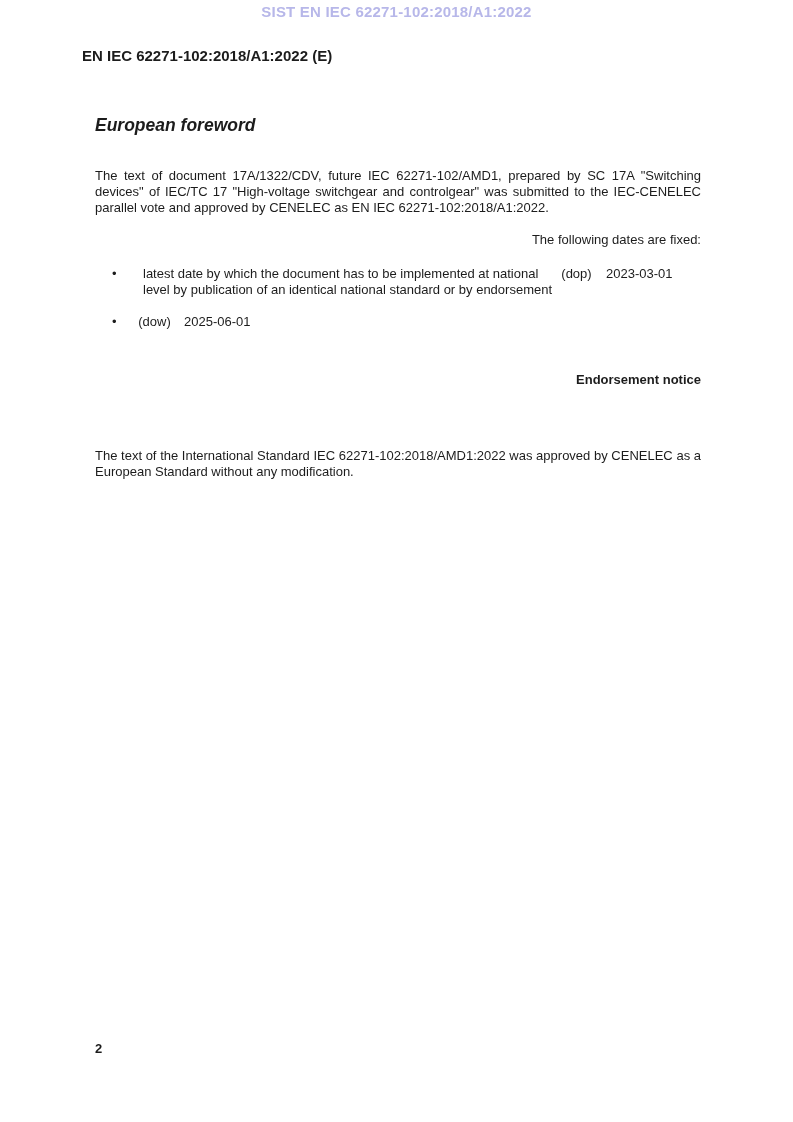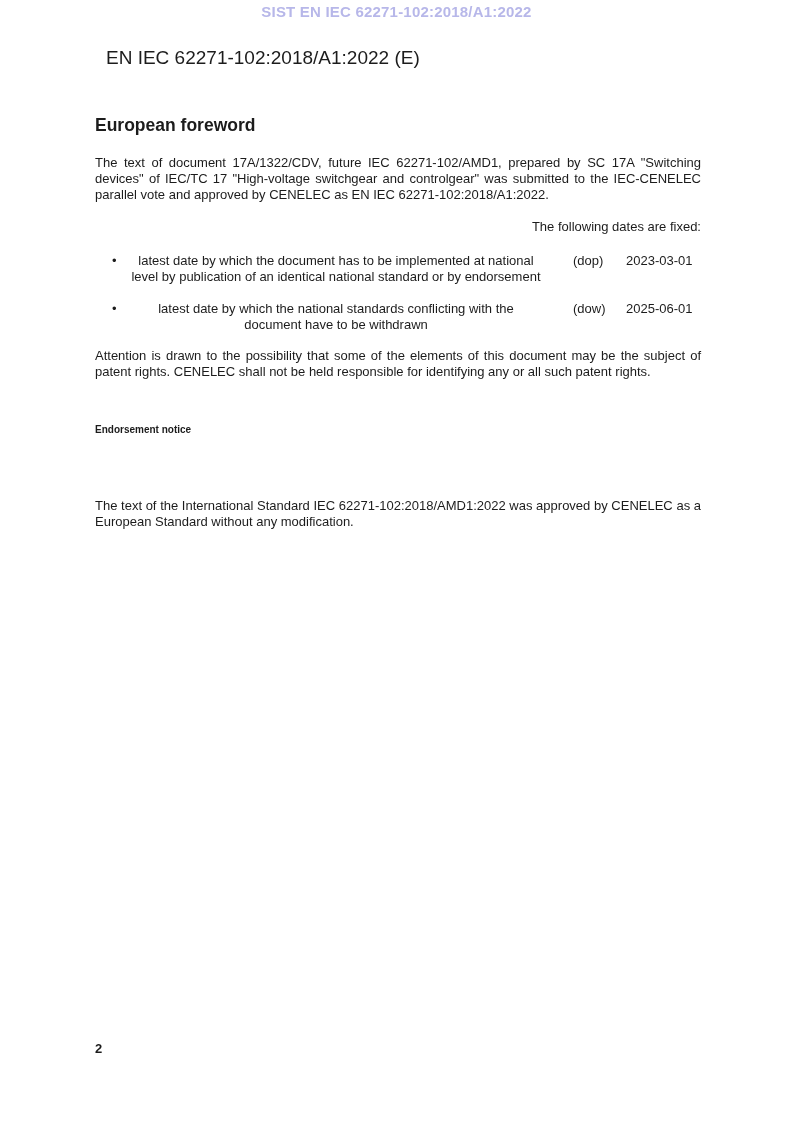--- a/index.html
+++ b/index.html
@@ -27,37 +27,38 @@
     width:100%;
     text-align:center;
     font-size:15px;
     font-weight:bold;
     color:var(--watermark-color);
     letter-spacing:0.2px;
   }
   .doc-ref{
     position:absolute;
     top:47px;
-    left:106px;
-    font-size:19px;
-    font-weight:normal;
+    left:82px;
+    font-size:15px;
+    font-weight:bold;
   }
   .content{
     position:absolute;
     top:115px;
     left:95px;
     width:606px;
     font-size:13px;
     line-height:16px;
   }
   .foreword-title{
     font-size:17.5px;
     font-weight:bold;
     line-height:20px;
-    margin-bottom:20px;
+    margin-bottom:33px;
+    font-style:italic;
   }
   .para{
     text-align:justify;
     margin-bottom:16px;
   }
   .dates-intro{
     margin-top:0;
     margin-bottom:18px;
     text-align:right;
   }
@@ -67,36 +68,37 @@
     margin-bottom:16px;
   }
   .bullet-cell{
     width:19px;
     margin-left:17px;
     flex:0 0 auto;
   }
   .date-text{
     width:410px;
     flex:0 0 auto;
-    text-align:center;
+    text-align:left;
+    margin-left:12px;
   }
   .date-label{
     width:47px;
-    margin-left:32px;
     flex:0 0 auto;
+    text-align:center;
   }
   .date-value{
     flex:0 0 auto;
     margin-left:6px;
   }
   .attention-para{margin-top:-1px;}
   .endorsement-title{
     margin-top:41px;
-    text-align:left;
-    font-size:10px;
+    text-align:right;
+    font-size:13px;
     font-weight:bold;
     line-height:17px;
   }
   .endorsement-para{
     margin-top:60px;
     text-align:justify;
   }
   .page-number{
     position:absolute;
     top:1041px;
@@ -124,26 +126,24 @@
 
     <div class="date-row">
       <span class="bullet-cell">•</span>
       <span class="date-text">latest date by which the document has to be implemented at national level by publication of an identical national standard or by endorsement</span>
       <span class="date-label">(dop)</span>
       <span class="date-value">2023-03-01</span>
     </div>
 
     <div class="date-row">
       <span class="bullet-cell">•</span>
-      <span class="date-text">latest date by which the national standards conflicting with the document have to be withdrawn</span>
       <span class="date-label">(dow)</span>
       <span class="date-value">2025-06-01</span>
     </div>
 
-    <div class="para attention-para">Attention is drawn to the possibility that some of the elements of this document may be the subject of patent rights. CENELEC shall not be held responsible for identifying any or all such patent rights.</div>
 
 
     <div class="endorsement-title">Endorsement notice</div>
 
     <div class="endorsement-para">The text of the International Standard IEC 62271-102:2018/AMD1:2022 was approved by CENELEC as a European Standard without any modification.</div>
 
   </div>
 
   <div class="page-number">2</div>
 

